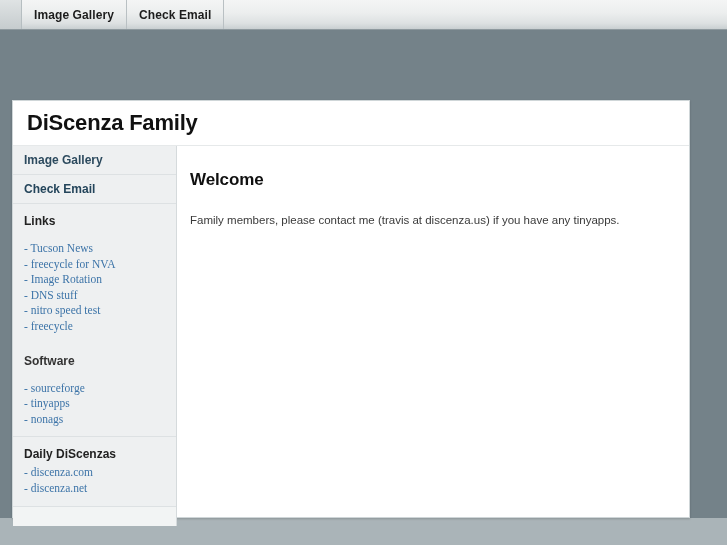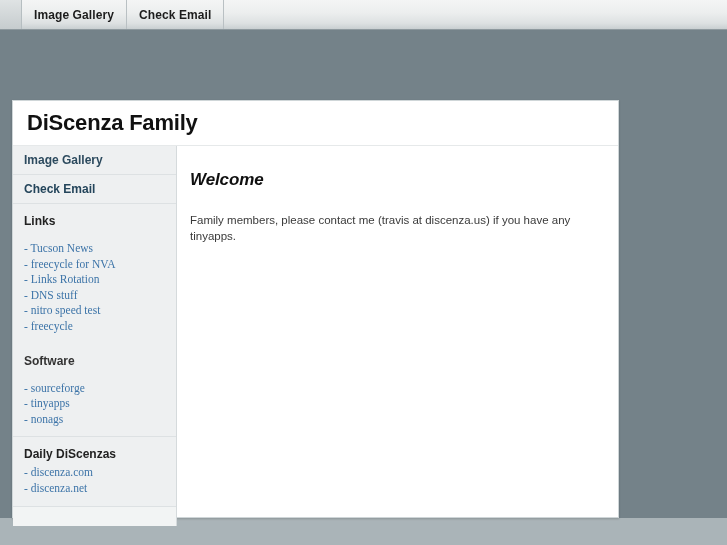--- a/index.html
+++ b/index.html
@@ -64,21 +64,21 @@
     width: 727px;
     height: 27px;
     background: #aab4b8;
   }
 
   
   #page {
     position: absolute;
     left: 12px;
     top: 100px;
-    width: 607px;
+    width: 678px;
     height: 418px;
     background: #fde047;
     border: 1px solid #cfd6d8;
     box-sizing: border-box;
     box-shadow: 0 1px 2px rgba(0,0,0,0.18);
   }
 
   #page-header {
     height: 45px;
     border-bottom: 1px solid #e6e9ea;
@@ -160,21 +160,20 @@
     box-sizing: border-box;
     background: #ffffff;
     align-self: stretch;
   }
   #content-heading {
     font-size: 17px;
     font-weight: bold;
     color: #101010;
     margin: 0 0 22px 0;
     letter-spacing: -0.1px;
-    font-style: italic;
   }
   #content-paragraph {
     font-size: 11.5px;
     color: #3a3a3a;
     margin: 0;
     line-height: 16px;
   }
 </style>
 </head>
 <body>
@@ -207,21 +206,21 @@
         <span>Image Gallery</span>
       </div>
       <div class="side-nav-item accent">
         <span>Check Email</span>
       </div>
 
       <div class="side-section">
         <div class="side-heading bold">Links</div>
         <a class="side-link"><span class="dash">- </span><span>Tucson News</span></a>
         <a class="side-link"><span class="dash">- </span><span>freecycle for NVA</span></a>
-        <a class="side-link"><span class="dash">- </span><span>Links Rotation</span></a>
+        <a class="side-link"><span class="dash">- </span><span>Image Rotation</span></a>
         <a class="side-link"><span class="dash">- </span><span>DNS stuff</span></a>
         <a class="side-link"><span class="dash">- </span><span>nitro speed test</span></a>
         <a class="side-link"><span class="dash">- </span><span>freecycle</span></a>
       </div>
 
       <div class="side-section">
         <div class="side-heading plain">Software</div>
         <a class="side-link"><span class="dash">- </span><span>sourceforge</span></a>
         <a class="side-link"><span class="dash">- </span><span>tinyapps</span></a>
         <a class="side-link"><span class="dash">- </span><span>nonags</span></a>

